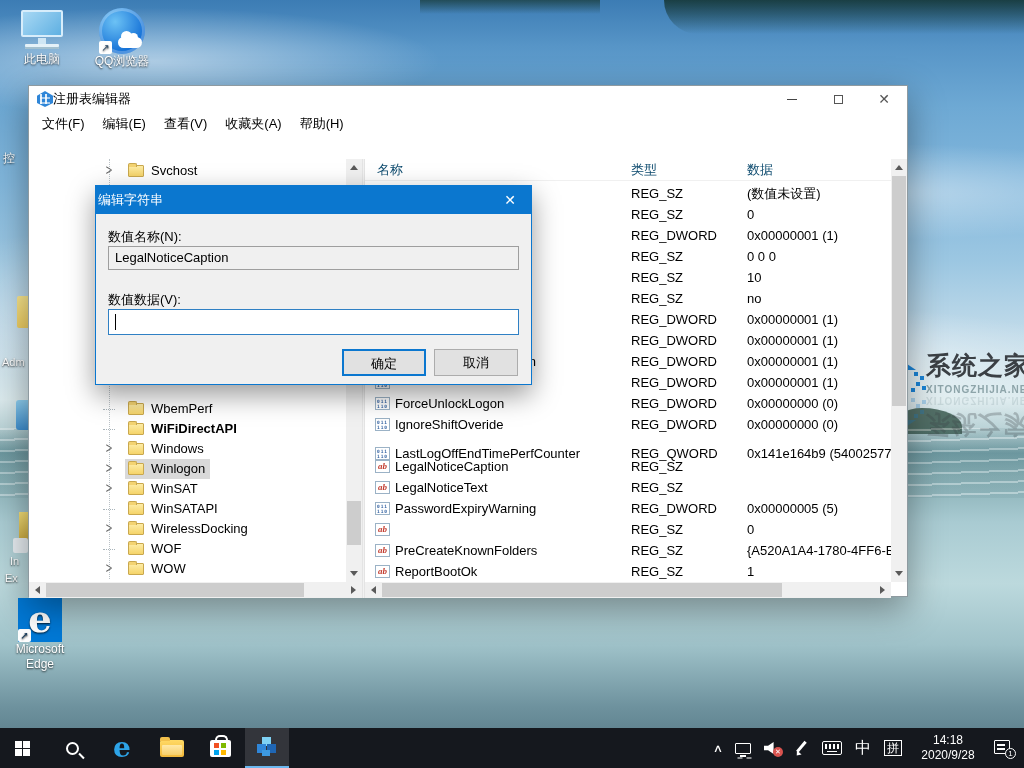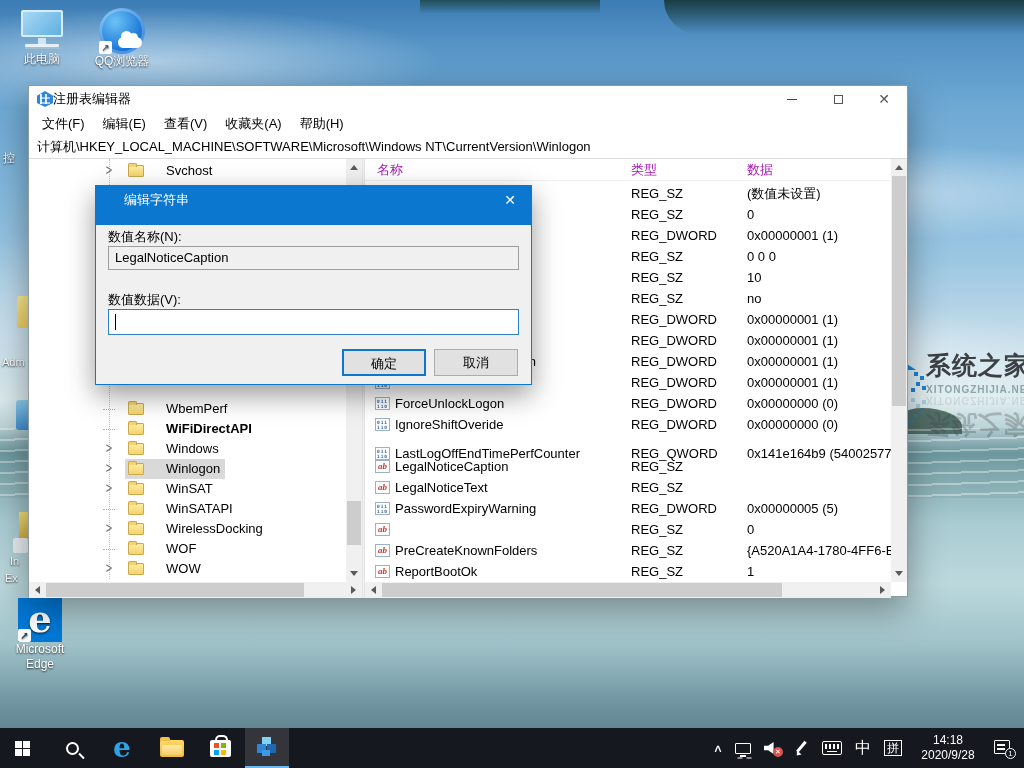--- a/index.html
+++ b/index.html
@@ -93,28 +93,28 @@
   .tree-row{position:absolute;left:72px;height:20px;width:240px;white-space:nowrap}
   .expander{position:absolute;left:0;top:0;width:16px;text-align:center;line-height:19px;
     color:#636363;font-size:11px;transform:scaleY(1.25)}
   .stub{position:absolute;left:2px;top:10px;width:12px;border-top:1px dotted #a9b4ba}
   .tree-sel-box{position:absolute;left:24px;top:0;display:flex;align-items:center;height:20px;padding:0 5px 0 3px}
   .tree-row.sel .tree-sel-box{background:#d9d9d9}
   .folder-icon{width:16px;height:12px;position:relative;background:linear-gradient(#fdeca6,#f5d469);
     border:1px solid #c9a84e;border-radius:1px;flex:0 0 auto}
   .folder-icon::before{content:"";position:absolute;left:-1px;top:-3px;width:7px;height:3px;
     background:#f3d372;border:1px solid #c9a84e;border-bottom:none;border-radius:2px 2px 0 0}
-  .tree-label{margin-left:22px;line-height:20px}
+  .tree-label{margin-left:7px;line-height:20px}
   .divider{position:absolute;left:333px;top:0;width:3px;height:439px;background:#f2f2f2;
     border-left:1px solid #e4e4e4;border-right:1px solid #e4e4e4}
 
   
   .list-pane{position:absolute;left:336px;top:0;right:0;height:439px;overflow:hidden}
   .list-header{position:absolute;left:0;top:0;right:16px;height:22px;border-bottom:1px solid #f0f0f0}
-  .lh{position:absolute;top:0;line-height:22px;color:#a21caf}
+  .lh{position:absolute;top:0;line-height:22px;color:#0c4a6e}
   .lh1{left:12px}.lh2{left:266px}.lh3{left:382px}
   .list-body{position:absolute;left:0;top:22px;right:16px;bottom:16px}
   .list-row{position:absolute;left:0;right:0;height:21px}
   .reg-icon{position:absolute;left:10px;top:4px;width:15px;height:13px;border:1px solid #9bb2c6;background:#fff;
     color:#c23b2e;font:italic bold 9px/11px "Liberation Serif",serif;text-align:center;overflow:hidden}
   .reg-icon.dword,.reg-icon.qword{font:normal 4.5px/4.5px "DejaVu Sans Mono",monospace;color:#2f5fa0;padding-top:2px}
   .reg-icon b{display:block;font-weight:bold;letter-spacing:1px}
   .lr-name{position:absolute;left:30px;line-height:21px;white-space:nowrap}
   .lr-type{position:absolute;left:266px;line-height:21px;white-space:nowrap}
   .lr-data{position:absolute;left:382px;line-height:21px;white-space:nowrap;width:146px;overflow:hidden}
@@ -131,22 +131,22 @@
   .vthumb{position:absolute;left:1px;width:14px;background:#cdcdcd}
   .hscroll{position:absolute;bottom:0;height:16px;background:#f0f0f0}
   .tree-hs{left:0;width:333px}
   .hs-btn{position:absolute;top:0;width:17px;height:16px;display:flex;align-items:center;justify-content:center}
   .hs-left{left:0}.hs-right{right:0}
   .hthumb{position:absolute;top:1px;height:14px;background:#cdcdcd}
 
   
   .dialog{position:absolute;left:95px;top:185px;width:437px;height:200px;background:#f0f0f0;
     border:1px solid #0b77cf;box-shadow:0 10px 26px rgba(0,0,0,.4);z-index:50;font-size:13px}
-  .dlg-title{position:absolute;left:0;top:0;right:0;height:39px;background:#0b77cf;color:#fff;
-    line-height:28px;padding-left:28px}
+  .dlg-title{position:absolute;left:0;top:0;right:0;height:28px;background:#0b77cf;color:#fff;
+    line-height:28px;padding-left:2px}
   .dlg-close{position:absolute;right:0;top:0;width:42px;height:28px;color:#fff;text-align:center;
     line-height:28px;font-size:14px}
   .dlg-label1{position:absolute;left:12px;top:42px}
   .dlg-name{position:absolute;left:12px;top:60px;width:411px;height:24px;background:#f0f0f0;
     border:1px solid #9e9e9e;line-height:22px;padding-left:6px;white-space:nowrap;overflow:hidden}
   .dlg-label2{position:absolute;left:12px;top:105px}
   .dlg-value{position:absolute;left:12px;top:123px;width:411px;height:26px;background:#fff;border:1px solid #2f80c4}
   .caret{position:absolute;left:6px;top:4px;bottom:4px;width:1px;background:#000}
   .dlg-btn{position:absolute;top:163px;width:84px;height:27px;background:#e1e1e1;text-align:center;line-height:25px}
   .btn-ok{left:246px;border:2px solid #0b77cf}
@@ -281,21 +281,20 @@
       <div class="wc wc-close">✕</div>
     </div>
   </div>
   <div class="menubar">
     <span class="menu-item">文件(F)</span>
     <span class="menu-item">编辑(E)</span>
     <span class="menu-item">查看(V)</span>
     <span class="menu-item">收藏夹(A)</span>
     <span class="menu-item">帮助(H)</span>
   </div>
-  <div class="addressbar">计算机\HKEY_LOCAL_MACHINE\SOFTWARE\Microsoft\Windows NT\CurrentVersion\Winlogon</div>
   <div class="content">
     <div class="tree-pane">
       <div class="tree-guide"></div>
       <div>
           <div class="tree-row" style="top: 2px;">
             <span class="expander">&gt;</span>
             <span class="tree-sel-box">
               <span class="folder-icon"></span>
               <span class="tree-label">Svchost</span>
             </span>

